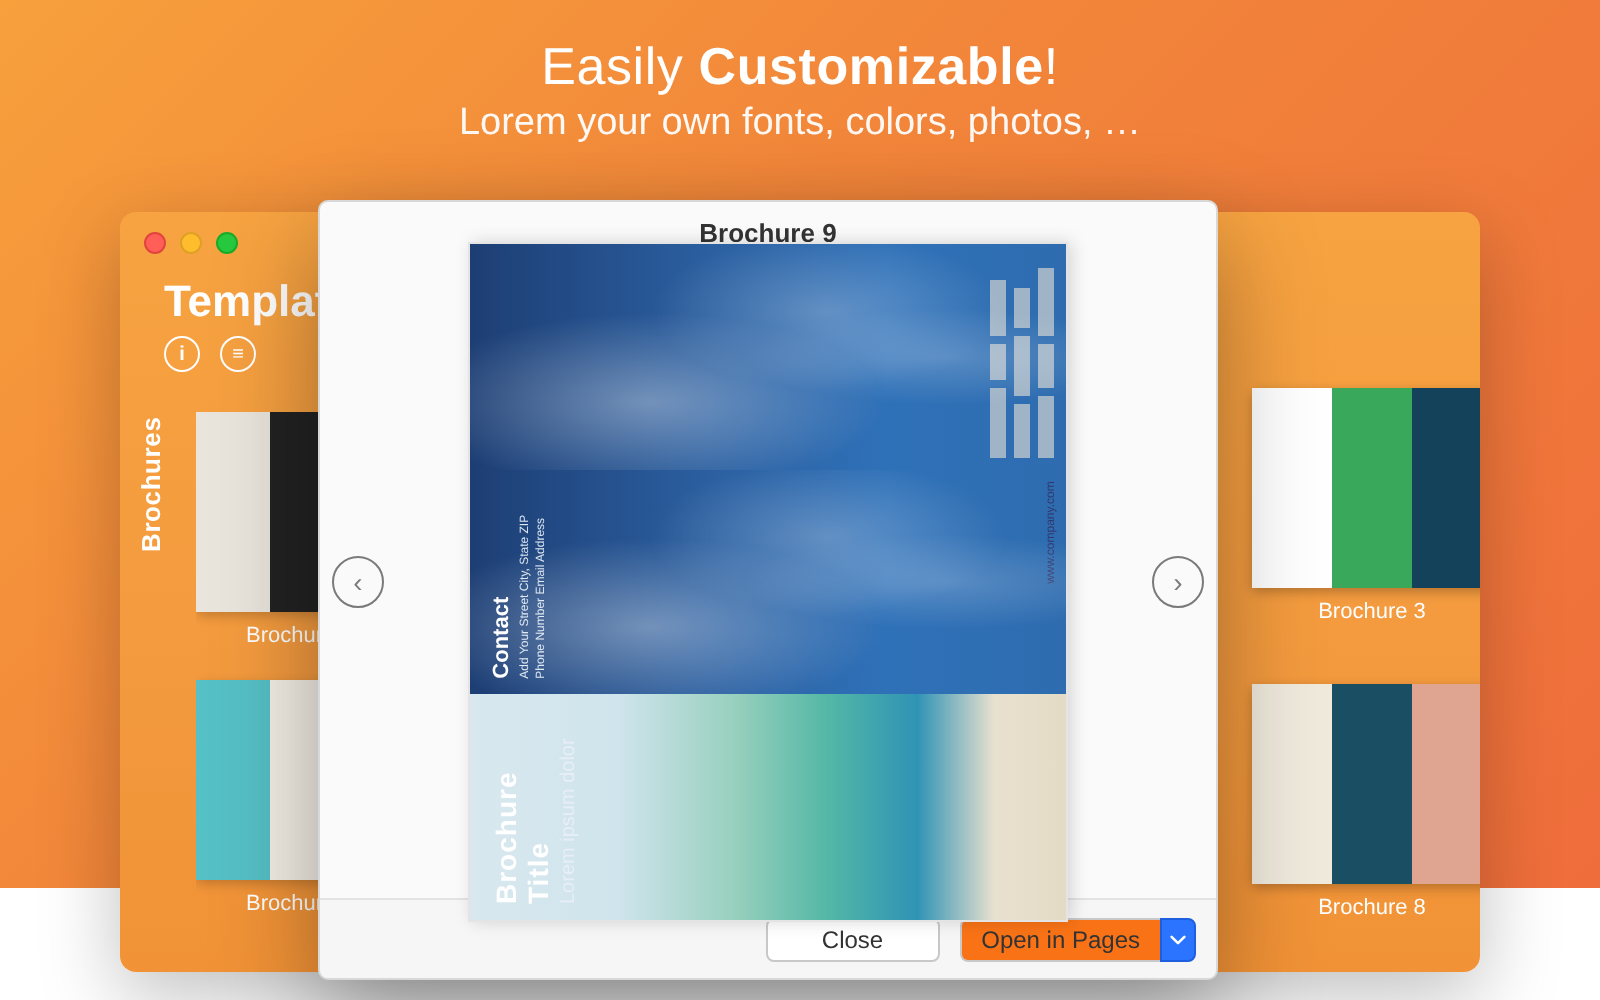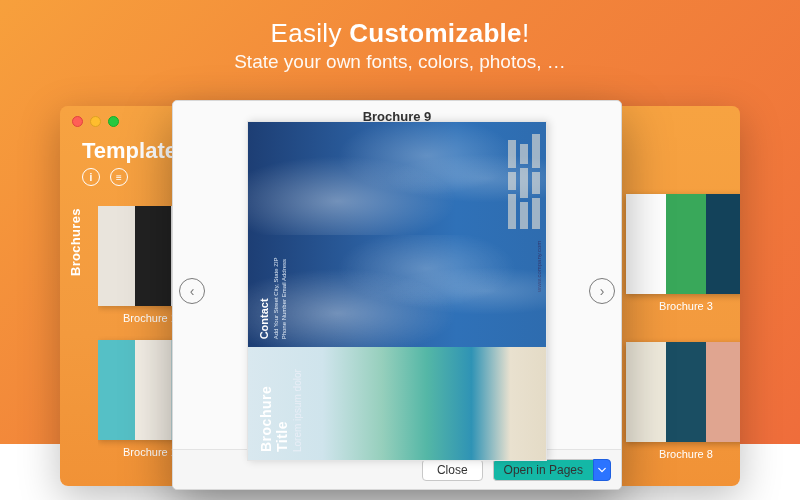--- a/index.html
+++ b/index.html
@@ -40,21 +40,21 @@
   .thumb .lbl { text-align:center; font-size:11px; margin-top:6px; background:rgba(0,0,0,0); }
 
   
   .rthumb { position:absolute; width:120px; }
   .rthumb .card { width:120px; height: 100px; background:#fff; border-radius:3px; box-shadow:0 2px 6px rgba(0,0,0,.25); display:flex; }
   .rthumb .card div{flex:1;}
   .rthumb .lbl { text-align:center; font-size:11px; margin-top:6px; }
 
   
   .panel {
-    position:absolute; left:172px; top:100px; width:450px; height:390px;
+    position:absolute; left:159px; top:100px; width:450px; height:390px;
     background:#fafafa; border:1px solid #d8d8d8; border-radius:5px;
     box-shadow: 0 20px 50px rgba(0,0,0,.35);
     display:flex; flex-direction:column;
   }
   .ptitle { text-align:center; font-size:13px; font-weight:700; color:#333; padding:8px 0; }
   .previewwrap { flex:1; display:flex; align-items:center; justify-content:center; position:relative; }
   .navbtn { width:26px; height:26px; border:1.3px solid #7a7a7a; background:#fff0; border-radius:50%; color:#7a7a7a; display:flex; align-items:center; justify-content:center; font-size:14px; cursor:pointer; position:absolute; top:50%; transform:translateY(-50%); }
   .nav-prev{ left:6px; } .nav-next{ right:6px; }
 
   .page {
@@ -74,35 +74,35 @@
 
   .btitle { color:#fff; font-size:14px; font-weight:700; letter-spacing:.5px; padding:10px 8px 0; }
   .bsub { color:#e8eef7; font-size:10px; padding:2px 8px; }
   .contact-h { color:#fff; font-size:11px; font-weight:700; padding:10px 8px 0; }
   .contact-lines { color:#dbe6f3; font-size:6px; line-height:1.4; padding:2px 8px; }
   .lorem { position:absolute; bottom:6px; left:6px; right:6px; display:flex; gap:4px; }
   .lorem span { display:inline-block; background:#9fb4c7; height:8px; }
   .company { position:absolute; bottom:4px; right:6px; color:#325; font-size:6px; opacity:.7; }
 
   .footer { height:40px; border-top:1px solid #e3e3e3; display:flex; align-items:center; justify-content:flex-end; gap:10px; padding:0 10px; background:#f6f6f6; border-radius:0 0 5px 5px; }
-  .btn { height:22px; font-size:12px; border-radius:4px; padding:0 14px; cursor:pointer;text-align:right; }
+  .btn { height:22px; font-size:12px; border-radius:4px; padding:0 27px; cursor:pointer;text-align:right; }
   .btn-close { background:#fff; border:1px solid #c8c8c8; color:#333; }
   .btn-open { display:flex; align-items:stretch; }
-  .btn-open .main { background:#14b8a6; border:1px solid #c8c8c8; border-right:none; color:#333; padding:0 10px; display:flex; align-items:center; border-radius:4px 0 0 4px; height:22px; font-size:12px;}
+  .btn-open .main { background:#f97316; border:1px solid #c8c8c8; border-right:none; color:#333; padding:0 10px; display:flex; align-items:center; border-radius:4px 0 0 4px; height:22px; font-size:12px;}
   .btn-open .dd { width:18px; background:#2b74ff; border:1px solid #1e5fe0; border-radius:0 4px 4px 0; display:flex; align-items:center; justify-content:center; height:22px;}
   .btn-open .dd svg{ width:8px; height:8px; }
 </style>
 </head>
 <body>
 <div class="stage">
 
   <div class="headline">
     <span>Easily </span><b>Customizable</b><span>!</span>
   </div>
-  <div class="subhead">State your own fonts, colors, photos, …</div>
+  <div class="subhead">Lorem your own fonts, colors, photos, …</div>
 
   <div class="bgwindow">
     <div class="traffic">
       <span class="t-close"></span>
       <span class="t-min"></span>
       <span class="t-max"></span>
     </div>
     <div class="bgtitle">Templates</div>
     <div class="bgicons">
       <div class="circbtn">

